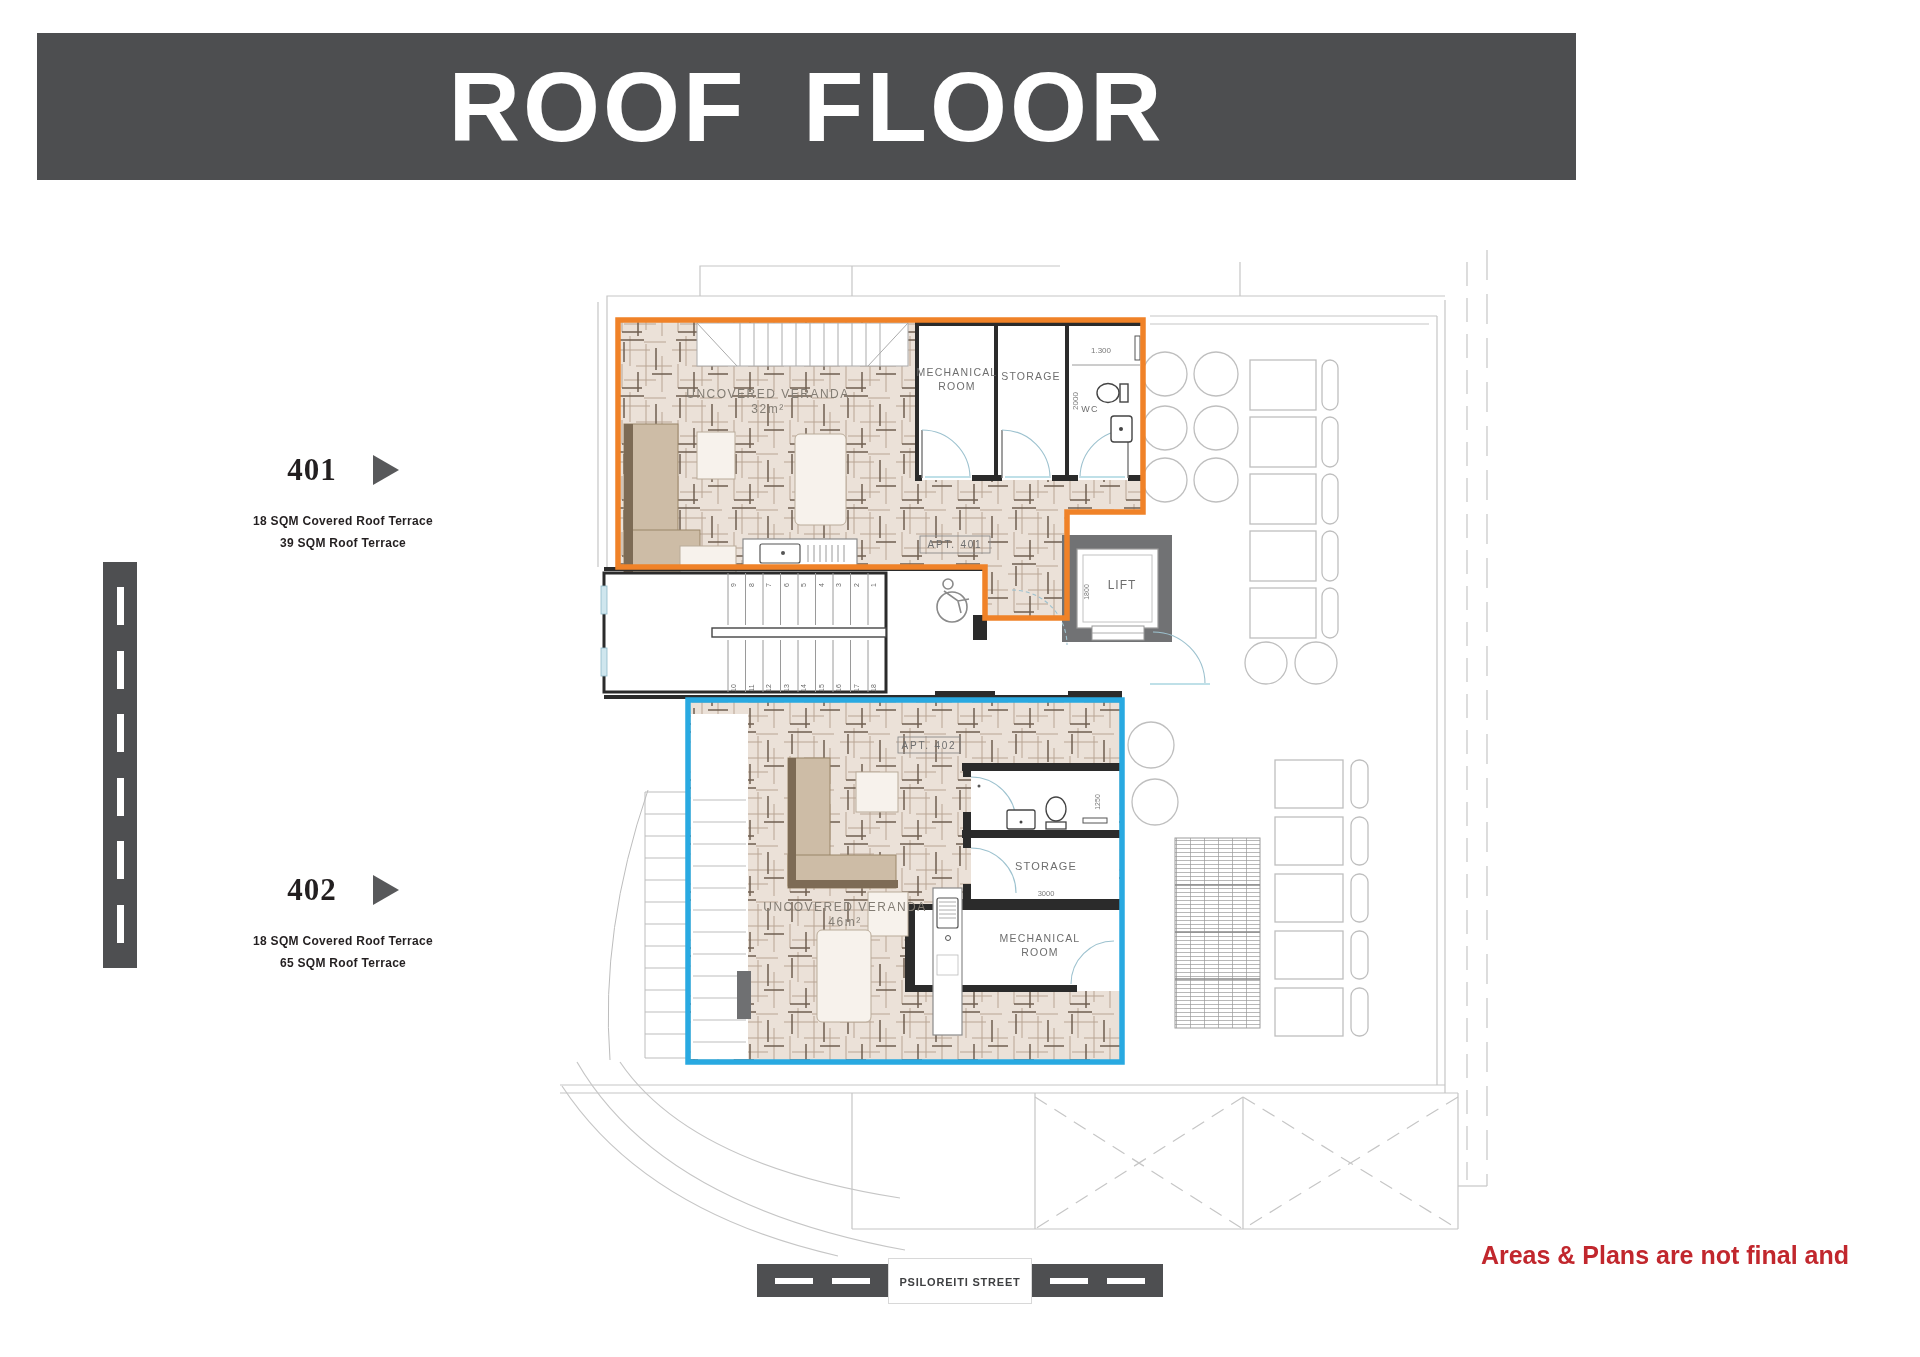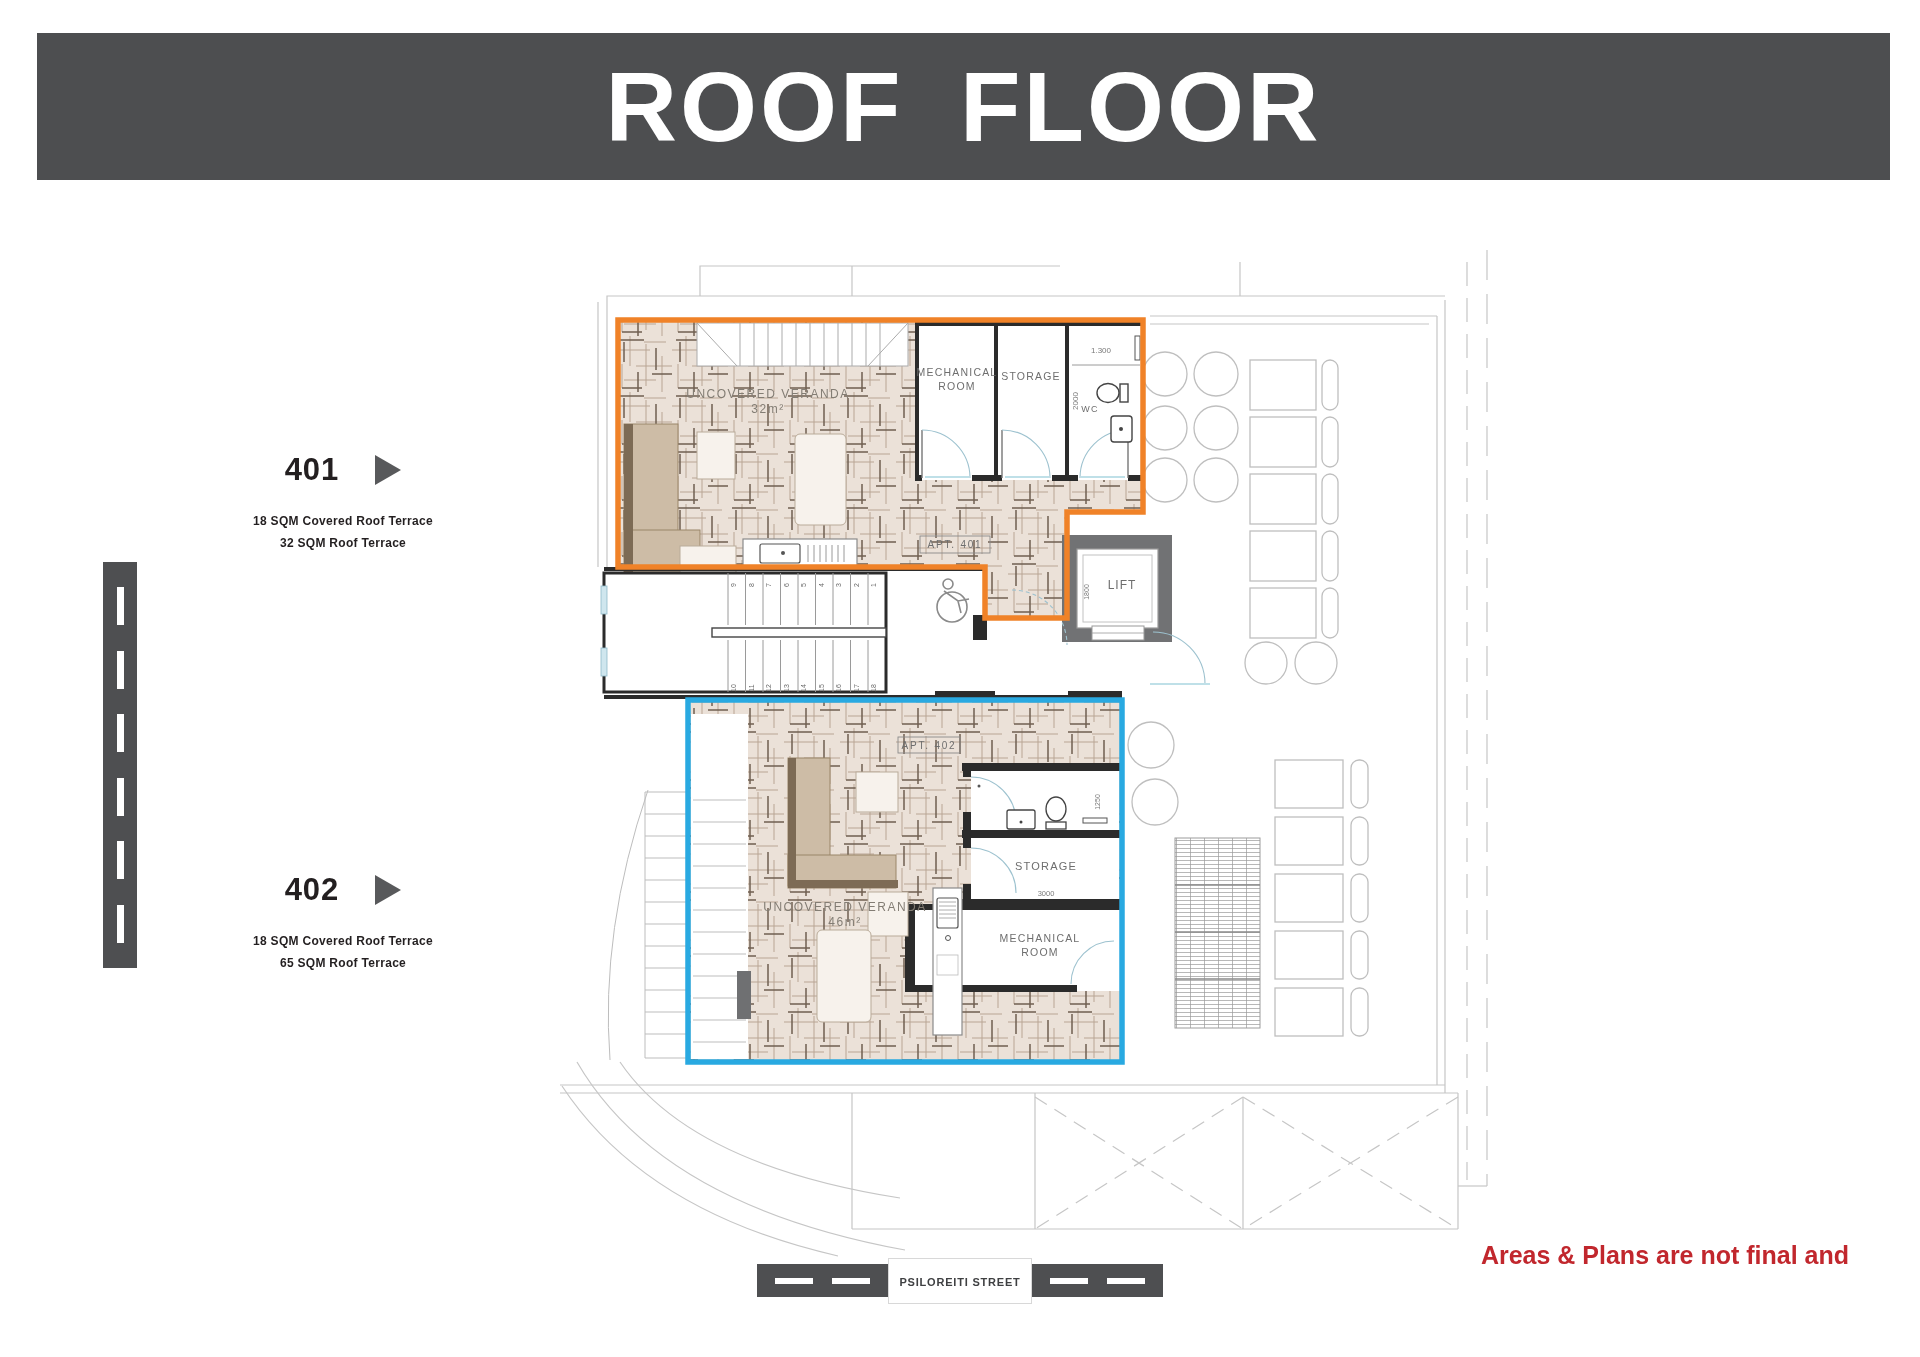--- a/index.html
+++ b/index.html
@@ -1,28 +1,28 @@
 <!DOCTYPE html>
 <html><head>
 <meta charset="utf-8">
 <style>
   html,body{margin:0;padding:0;background:#ffffff;font-family:"Liberation Sans",sans-serif;}
   .page{position:relative;width:1920px;height:1357px;background:#fff;overflow:hidden;}
 
   
-  .banner{position:absolute;left:37px;top:33px;width:1853px;height:147px;background:#4d4e50;
+  .banner{position:absolute;left:37px;top:33px;width:1539px;height:147px;background:#4d4e50;
           display:flex;align-items:center;justify-content:center;}
   .banner h1{margin:0;color:#fff;font-size:99px;font-weight:800;letter-spacing:3px;word-spacing:26px;}
 
   
   .unit{position:absolute;width:340px;text-align:center;color:#231f20;}
   .unit-401{left:173px;top:452px;}
   .unit-402{left:173px;top:832px;margin-top:40px;}
   .unit-row{display:flex;align-items:center;justify-content:center;margin-bottom:22px;}
-  .unit-num{font-size:31px;font-weight:800;letter-spacing:1px;}
+  .unit-num{font-size:31px;font-weight:800;letter-spacing:1px;font-family:Liberation Serif, serif;}
   .arrow-icon{width:0;height:0;border-top:15px solid transparent;border-bottom:15px solid transparent;
               border-left:26px solid #58595b;margin-left:36px;}
   .unit-desc{font-size:12px;font-weight:700;line-height:22px;letter-spacing:0.3px;}
 
   
   .v-road{position:absolute;left:103px;top:562px;width:34px;height:406px;background:#4e4f51;
           display:flex;flex-direction:column;align-items:center;justify-content:space-evenly;}
   .v-road .dash{width:7px;height:38px;background:#fff;}
   .h-road{position:absolute;left:757px;top:1264px;width:406px;height:33px;background:#4e4f51;
           display:flex;align-items:center;justify-content:space-evenly;}
@@ -52,21 +52,21 @@
     <h1>ROOF FLOOR</h1>
   </header>
 
   <div class="unit unit-401">
     <div class="unit-row">
       <span class="unit-num">401</span>
       <span class="arrow-icon"></span>
     </div>
     <div class="unit-desc">
       <div>18 SQM Covered Roof Terrace</div>
-      <div>32 SQM Roof Terrace</div>
+      <div>39 SQM Roof Terrace</div>
     </div>
   </div>
 
   <div class="unit unit-402">
     <div class="unit-row">
       <span class="unit-num">402</span>
       <span class="arrow-icon"></span>
     </div>
     <div class="unit-desc">
       <div>18 SQM Covered Roof Terrace</div>

